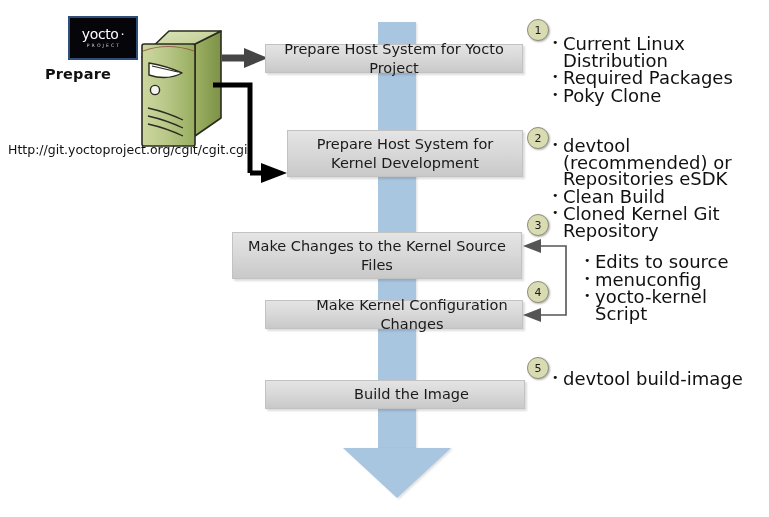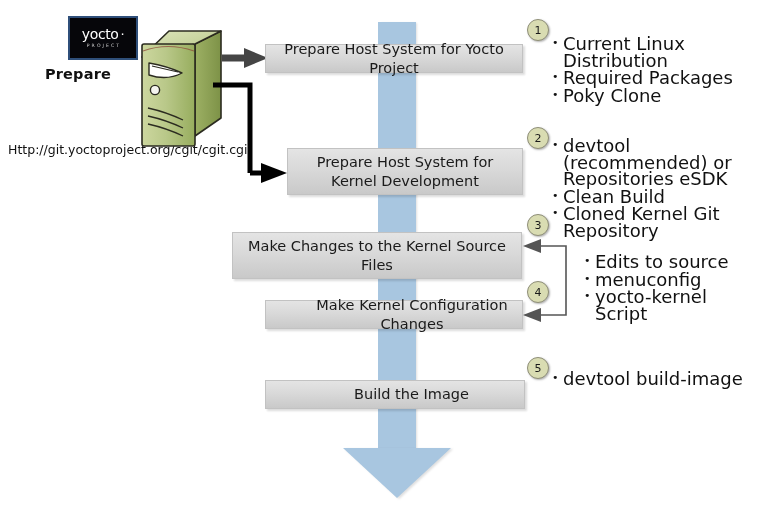--- a/index.html
+++ b/index.html
@@ -112,21 +112,21 @@
     display: flex;
     align-items: center;
     justify-content: center;
     text-align: center;
     font-size: 14.5px;
     line-height: 19px;
     color: #1a1a1a;
     padding: 0 8px;
   }
   #box1 { left: 265px; top: 44px;  width: 258px; height: 29px; }
-  #box2 { left: 287px; top: 148px; width: 236px; height: 47px; }
+  #box2 { left: 287px; top: 130px; width: 236px; height: 47px; }
   #box3 { left: 232px; top: 232px; width: 290px; height: 47px; }
   #box4 { left: 265px; top: 300px; width: 258px; height: 29px; padding-left: 44px; }
   #box5 { left: 265px; top: 380px; width: 260px; height: 29px; padding-left: 41px; }
 
   
   .step-num {
     position: absolute;
     width: 22px; height: 22px;
     border-radius: 50%;
     background: #d9dcb2;

